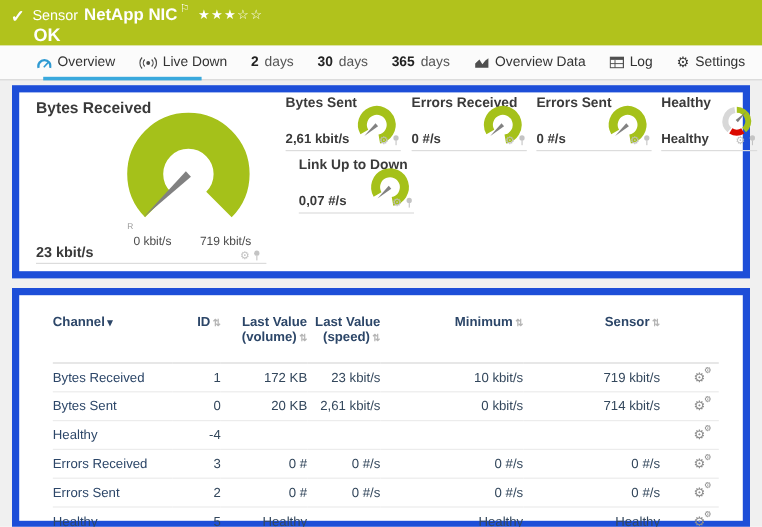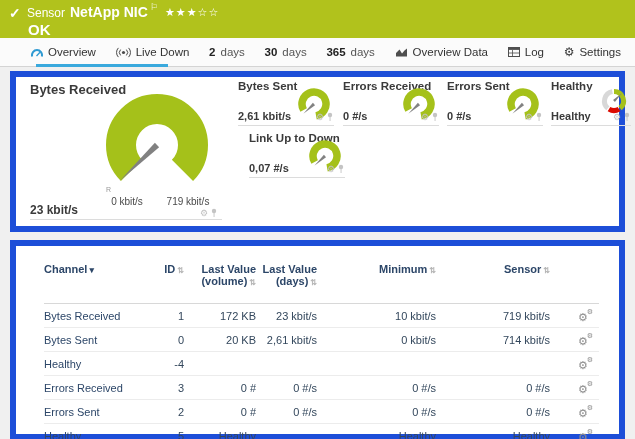--- a/index.html
+++ b/index.html
@@ -250,21 +250,21 @@
           </th>
           <th>
             <span>ID</span><span class="sort">⇅</span>
           </th>
           <th>
             <div><span>Last Value</span></div>
             <div><span>(volume)</span><span class="sort">⇅</span></div>
           </th>
           <th>
             <div><span>Last Value</span></div>
-            <div><span>(days)</span><span class="sort">⇅</span></div>
+            <div><span>(speed)</span><span class="sort">⇅</span></div>
           </th>
           <th>
             <span>Minimum</span><span class="sort">⇅</span>
           </th>
           <th>
             <span>Sensor</span><span class="sort">⇅</span>
           </th>
           <th></th>
         </tr>
       </thead>

